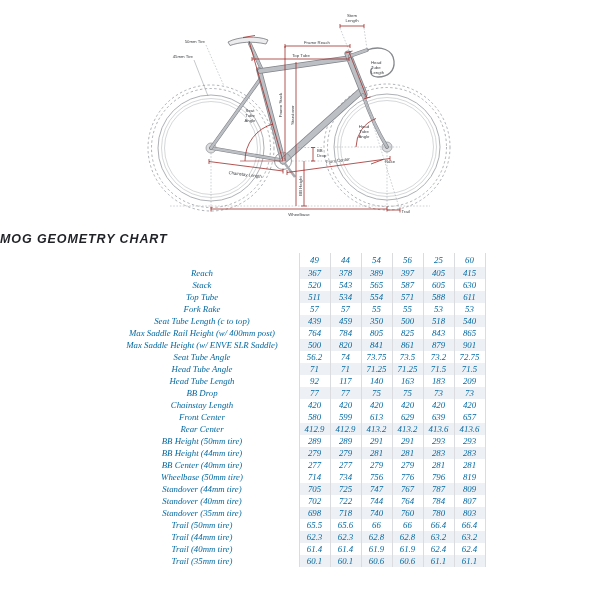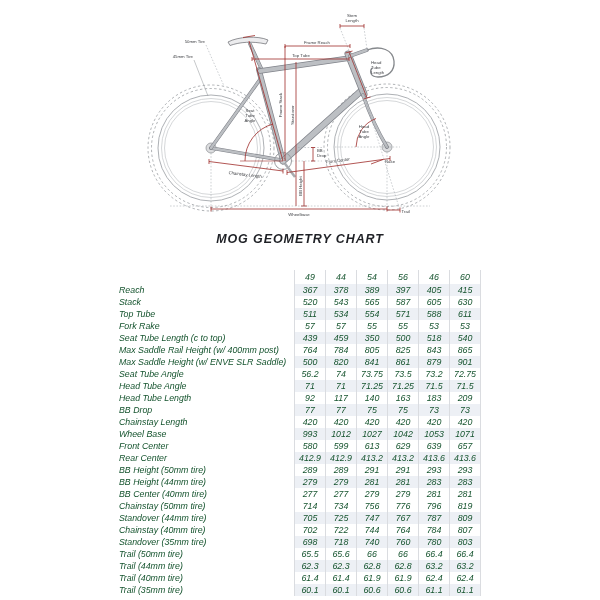--- a/index.html
+++ b/index.html
@@ -13,28 +13,28 @@
   svg .lead{stroke:#8d9095;stroke-width:0.5;fill:none;}
   svg .tire{stroke:#8d9095;stroke-width:0.7;stroke-dasharray:2.4 2.4;fill:none;}
   svg .rim{stroke:#a4a7ab;stroke-width:0.9;fill:none;}
   svg .rim2{stroke:#c3c5c8;stroke-width:0.7;fill:none;}
   svg .tube-o{stroke:#80838a;stroke-width:5.6;stroke-linecap:round;fill:none;}
   svg .tube-i{stroke:#bcbfc3;stroke-width:4.2;stroke-linecap:round;fill:none;}
   svg .tube-o.big{stroke-width:7;} svg .tube-i.big{stroke-width:5.4;}
   svg .tube-o.sm{stroke-width:3.6;} svg .tube-i.sm{stroke-width:2.4;}
   svg .dtxt{font-family:"Liberation Sans",sans-serif;font-size:4.3px;fill:#3c3e42;}
   
-  .chart-title{margin-top:232px;text-align:center;font-style:italic;font-size:12.5px;
+  .chart-title{margin-top:232px;text-align:left;font-style:italic;font-size:12.5px;
                letter-spacing:0.9px;color:#1f2126;font-weight:bold;}
   
-  table.geo{border-collapse:collapse;margin:24px auto 0 auto;font-style:italic;
-            color:#14532d;}
+  table.geo{border-collapse:collapse;margin:7px auto 0 auto;font-style:italic;
+            color:#0369a1;font-family:Liberation Serif, serif;}
   table.geo td,table.geo th{padding:0;height:12px;line-height:12px;font-size:8.8px;
             font-weight:normal;white-space:nowrap;}
-  table.geo .lbl{width:175px;text-align:left;padding-right:0;}
+  table.geo .lbl{width:175px;text-align:center;padding-right:9px;}
   table.geo .val,table.geo .size{width:30px;text-align:center;
             border-left:1px solid #dadce0;border-right:1px solid #dadce0;}
   table.geo th.size{height:14px;line-height:14px;font-style:italic;}
   table.geo tr.tint td.val{background:#edf0f5;}
 </style>
 </head>
 <body>
 
 <div class="page">
 
@@ -198,21 +198,21 @@
   <div class="chart-title">MOG GEOMETRY CHART</div>
 
   <table class="geo">
     <thead>
       <tr>
         <th class="lbl"></th>
         <th class="size">49</th>
         <th class="size">44</th>
         <th class="size">54</th>
         <th class="size">56</th>
-        <th class="size">46</th>
+        <th class="size">25</th>
         <th class="size">60</th>
       </tr>
     </thead>
     <tbody>
         <tr class="tint">
           <td class="lbl">Reach</td>
           <td class="val">367</td>
           <td class="val">378</td>
           <td class="val">389</td>
           <td class="val">397</td>
@@ -311,29 +311,20 @@
         </tr>
         <tr>
           <td class="lbl">Chainstay Length</td>
           <td class="val">420</td>
           <td class="val">420</td>
           <td class="val">420</td>
           <td class="val">420</td>
           <td class="val">420</td>
           <td class="val">420</td>
         </tr>
-        <tr class="tint">
-          <td class="lbl">Wheel Base</td>
-          <td class="val">993</td>
-          <td class="val">1012</td>
-          <td class="val">1027</td>
-          <td class="val">1042</td>
-          <td class="val">1053</td>
-          <td class="val">1071</td>
-        </tr>
         <tr>
           <td class="lbl">Front Center</td>
           <td class="val">580</td>
           <td class="val">599</td>
           <td class="val">613</td>
           <td class="val">629</td>
           <td class="val">639</td>
           <td class="val">657</td>
         </tr>
         <tr class="tint">
@@ -366,39 +357,39 @@
         <tr>
           <td class="lbl">BB Center (40mm tire)</td>
           <td class="val">277</td>
           <td class="val">277</td>
           <td class="val">279</td>
           <td class="val">279</td>
           <td class="val">281</td>
           <td class="val">281</td>
         </tr>
         <tr>
-          <td class="lbl">Chainstay (50mm tire)</td>
+          <td class="lbl">Wheelbase (50mm tire)</td>
           <td class="val">714</td>
           <td class="val">734</td>
           <td class="val">756</td>
           <td class="val">776</td>
           <td class="val">796</td>
           <td class="val">819</td>
         </tr>
         <tr class="tint">
           <td class="lbl">Standover (44mm tire)</td>
           <td class="val">705</td>
           <td class="val">725</td>
           <td class="val">747</td>
           <td class="val">767</td>
           <td class="val">787</td>
           <td class="val">809</td>
         </tr>
         <tr>
-          <td class="lbl">Chainstay (40mm tire)</td>
+          <td class="lbl">Standover (40mm tire)</td>
           <td class="val">702</td>
           <td class="val">722</td>
           <td class="val">744</td>
           <td class="val">764</td>
           <td class="val">784</td>
           <td class="val">807</td>
         </tr>
         <tr class="tint">
           <td class="lbl">Standover (35mm tire)</td>
           <td class="val">698</td>

